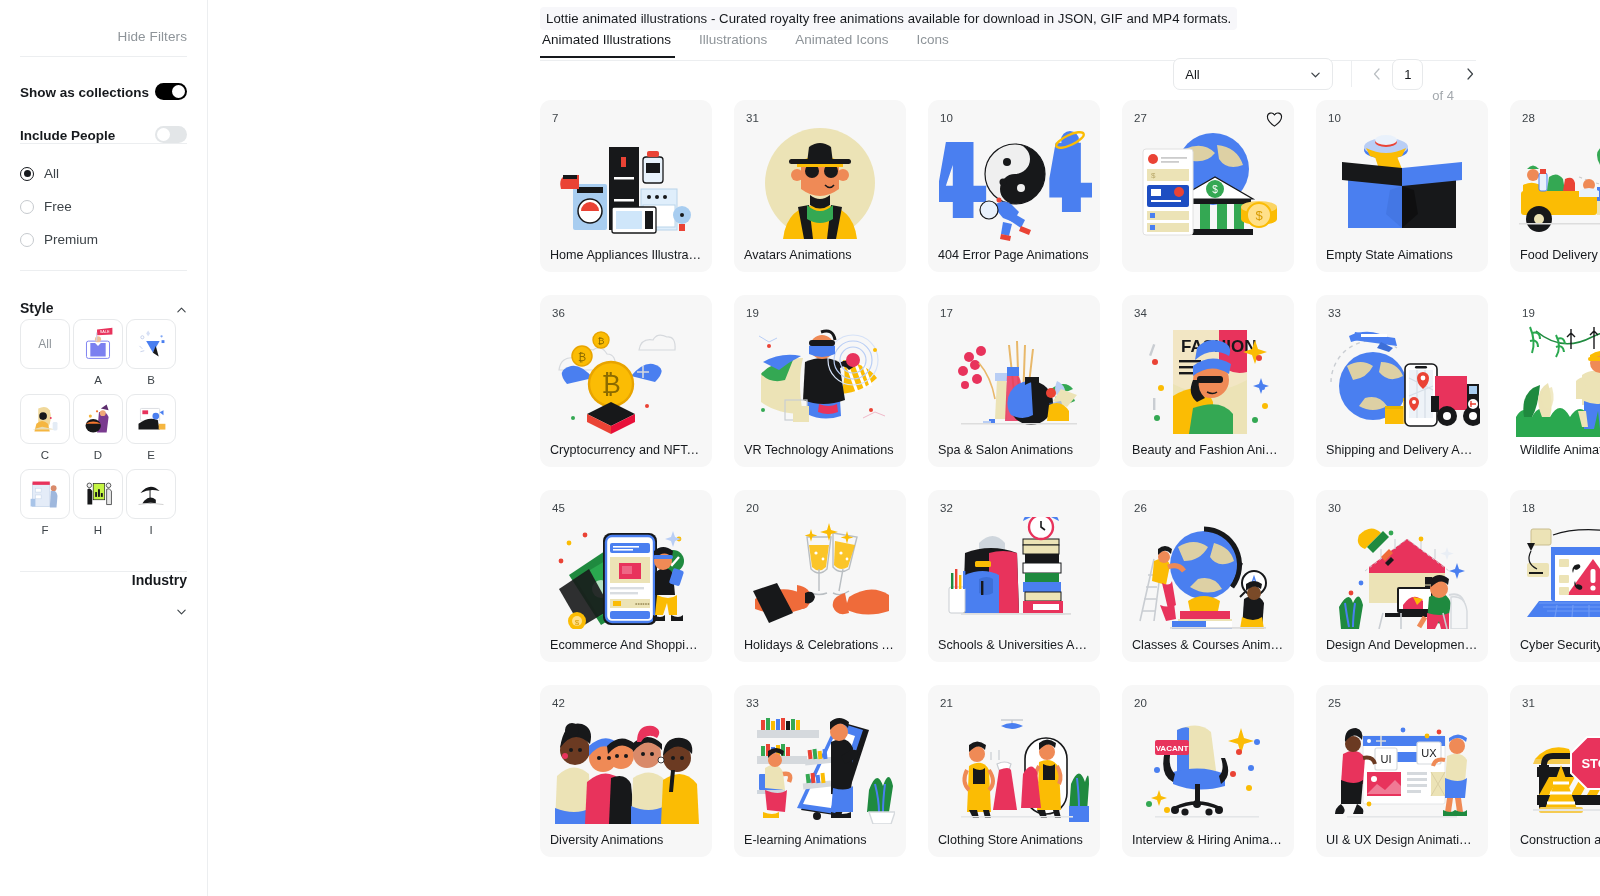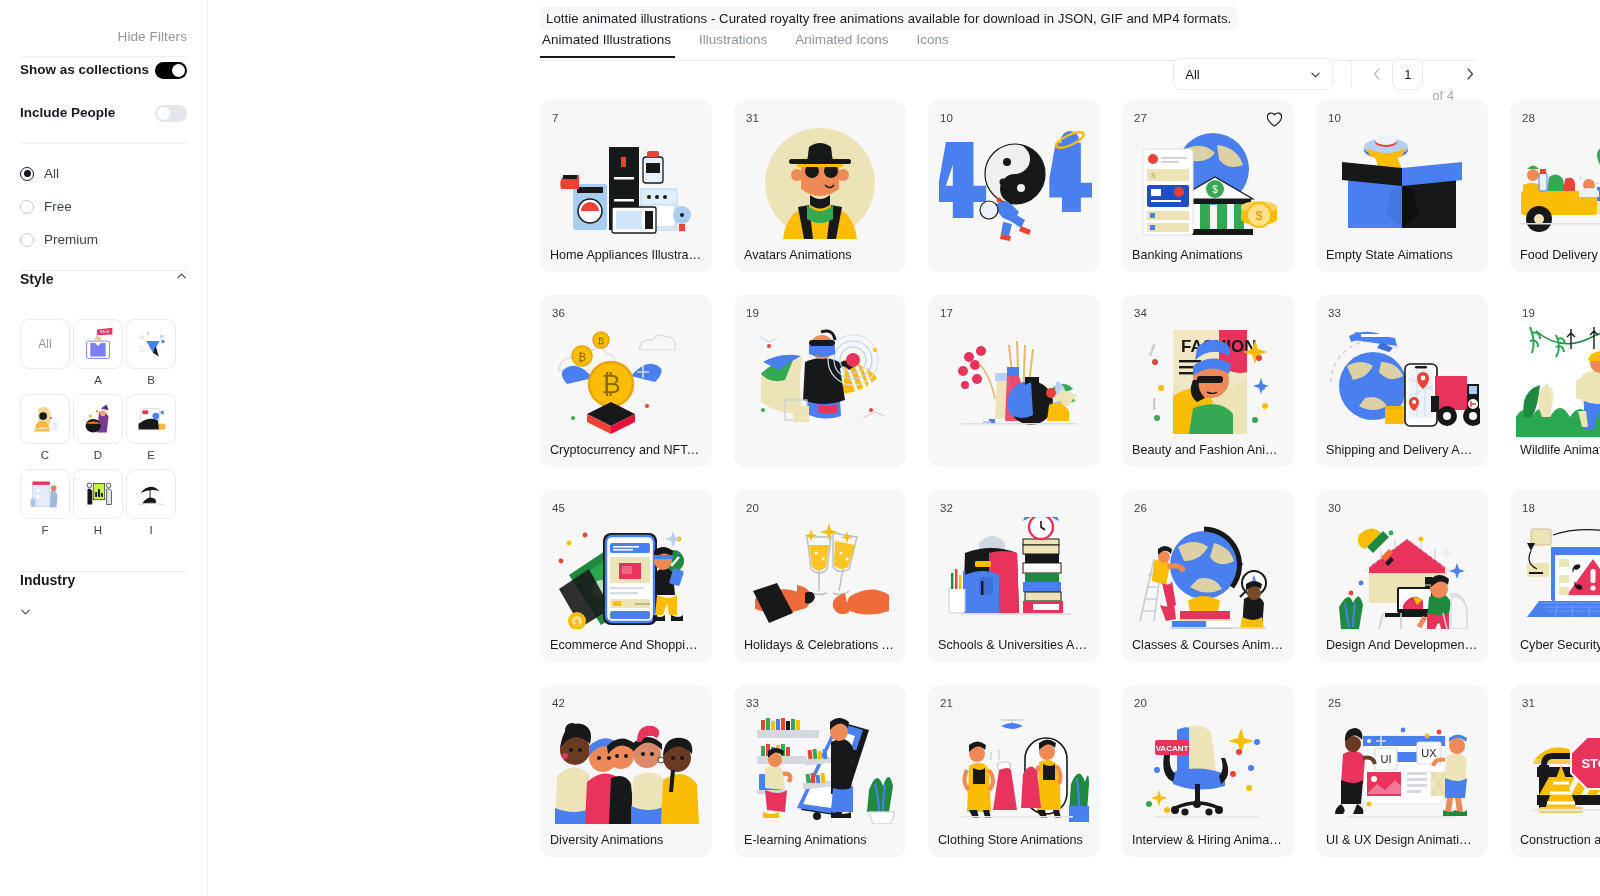--- a/index.html
+++ b/index.html
@@ -22,21 +22,21 @@
     text-align: right;
     font-size: 13.5px;
     color: #8e9499;
     padding-top: 29px;
     padding-bottom: 12px;
     cursor: pointer;
     letter-spacing: .1px;
   }
   .sb-rule { height: 1px; background: #eceef0; }
   .toggle-row {
-    display: flex; align-items: flex-start; justify-content: space-between;
+    display: flex; align-items: flex-end; justify-content: space-between;
     height: 38px; margin-top: 5px;
   }
   .toggle-row:last-of-type { margin-bottom: 4px; }
   .toggle-label { font-size: 13.5px; font-weight: bold; color: #16191d; }
   .switch {
     width: 32px; height: 17px; border-radius: 9px; position: relative;
     background: #e3e6e8; cursor: pointer; flex: 0 0 32px;
   }
   .switch.on { background: #000000; }
   .knob {
@@ -58,21 +58,21 @@
     flex: 0 0 14px;
   }
   .radio.sel { border-color: #16191d; border-width: 1.5px; }
   .radio.sel::after {
     content: ""; width: 7px; height: 7px; border-radius: 50%;
     background: #16191d;
   }
   .radio-label { font-size: 13.5px; color: #3d4348; }
 
   .section-head {
-    display: flex; align-items: flex-start; justify-content: space-between;
+    display: flex; align-items: flex-end; justify-content: space-between;
     height: 46px; cursor: pointer; border-top: 1px solid #eceef0;
     margin-top: 4px;
   }
   .section-title { font-size: 14px; font-weight: bold; color: #16191d; }
   .chev { width: 11px; height: 11px; color: #3d4348; }
 
   .style-grid {
     display: grid; grid-template-columns: repeat(3, 50px);
     gap: 7px 3px; padding-top: 3px; justify-content: start;
   }
@@ -468,20 +468,23 @@
     <ellipse cx="133" cy="14" rx="9" ry="9" fill="#4a7ff0"></ellipse>
               <ellipse cx="133" cy="14" rx="15" ry="5" fill="none" stroke="#fbbc04" stroke-width="2.4" transform="rotate(-25 133 14)"></ellipse>
     <path d="M56 80 q10 -8 18 -2 l8 8 l-6 10 l-10 -4z" fill="#4a7ff0"></path>
     <circle cx="52" cy="84" r="9" fill="#e9f1fb" stroke="#17181a" stroke-width="1.2"></circle>
     <path d="M74 86 l14 8 l-4 8 l-12 -8z" fill="#4a7ff0"></path>
               <path d="M84 100 l10 4 l-2 5 l-10 -4z" fill="#ea4335"></path>
     <path d="M66 96 l-2 12 l8 2 l3 -12z" fill="#4a7ff0"></path>
               <path d="M64 108 l10 2 l-1 5 l-10 -2z" fill="#ea4335"></path>
     <circle cx="62" cy="74" r="2.5" fill="#ea4335"></circle>
   </svg>
+          </div>
+          <div class="card-title">
+            <span>404 Error Page Animations</span>
           </div>
         </div>
         <div class="card">
           <div class="card-count">27</div>
           <div class="card-fav"><svg width="17" height="17" viewBox="0 0 18 18">
               <path d="M9 16 C9 16 1.5 11 1.5 6.2 A4 4 0 0 1 9 4.2 A4 4 0 0 1 16.5 6.2 C16.5 11 9 16 9 16z" fill="none" stroke="#17181a" stroke-width="1.2" stroke-linejoin="round"></path>
             </svg></div>
           <div class="card-art">
             <svg width="150" height="112" viewBox="0 0 150 112">
     <circle cx="80" cy="42" r="36" fill="#4a7ff0"></circle>
@@ -509,23 +512,20 @@
               <rect x="17" y="86" width="5" height="5" fill="#4a7ff0"></rect>
     <rect x="14" y="96" width="42" height="9" fill="#ece3b6"></rect>
               <rect x="17" y="98" width="5" height="5" fill="#4a7ff0"></rect>
     <ellipse cx="126" cy="92" rx="18" ry="6" fill="#fbbc04"></ellipse>
               <rect x="108" y="80" width="36" height="12" fill="#fbbc04"></rect>
               <ellipse cx="126" cy="80" rx="18" ry="6" fill="#fbd463"></ellipse>
     <circle cx="126" cy="88" r="12" fill="#ffe08a" stroke="#fbbc04" stroke-width="2"></circle>
               <text x="126" y="93" font-size="13" fill="#d89b00" text-anchor="middle" font-family="Liberation Sans">$</text>
   </svg>
           </div>
-          <div class="card-title">
-            <span>Banking Animations</span>
-          </div>
         </div>
         <div class="card">
           <div class="card-count">10</div>
           <div class="card-art">
             <svg width="140" height="110" viewBox="0 0 140 110">
     <ellipse cx="54" cy="22" rx="22" ry="9" fill="#4a7ff0"></ellipse>
               <ellipse cx="54" cy="19" rx="22" ry="9" fill="#b9cef5"></ellipse>
     <path d="M34 20 q20 10 40 0 l-4 8 q-16 7 -32 0z" fill="#fbbc04"></path>
     <ellipse cx="54" cy="14" rx="11" ry="5" fill="#ea4335"></ellipse>
               <ellipse cx="54" cy="12" rx="11" ry="5" fill="#e9f1fb"></ellipse>
@@ -633,20 +633,23 @@
     <rect x="40" y="78" width="22" height="20" fill="none" stroke="#c9cdd2" stroke-width="1.2"></rect>
     <rect x="48" y="84" width="16" height="16" fill="#ece3b6"></rect>
     <circle cx="24" cy="24" r="2" fill="#ea4335"></circle>
               <circle cx="130" cy="28" r="2" fill="#fbbc04"></circle>
     <circle cx="18" cy="88" r="2" fill="#34a853"></circle>
               <circle cx="126" cy="88" r="2" fill="#ea4335"></circle>
     <path d="M14 14 l10 6 l8 -4" stroke="#b9cef5" stroke-width="1" fill="none"></path>
     <path d="M118 96 l12 -6 l10 4" stroke="#f0b9c9" stroke-width="1" fill="none"></path>
   </svg>
           </div>
+          <div class="card-title">
+            <span>VR Technology Animations</span>
+          </div>
         </div>
         <div class="card">
           <div class="card-count">17</div>
           <div class="card-art">
             <svg width="150" height="110" viewBox="0 0 150 110">
     <path d="M70 22 l6 56 M78 18 l2 60 M86 22 l-2 56 M94 26 l-6 52" stroke="#e8b86a" stroke-width="2"></path>
     <circle cx="30" cy="34" r="5" fill="#e8335c"></circle>
               <circle cx="42" cy="28" r="5" fill="#e8335c"></circle>
               <circle cx="36" cy="42" r="5" fill="#e8335c"></circle>
     <circle cx="24" cy="48" r="5" fill="#e8335c"></circle>
@@ -664,20 +667,23 @@
     <path d="M116 74 q16 -8 20 4 q-12 6 -20 -4z" fill="#34a853"></path>
     <path d="M118 58 q12 6 6 18 q-12 -4 -6 -18z" fill="#b9cef5"></path>
     <path d="M122 66 l16 6 l-10 12 l-14 -6z" fill="#ece3b6"></path>
     <path d="M110 80 l12 -2 l4 12 l-12 3z" fill="#4a7ff0" opacity=".4"></path>
     <circle cx="112" cy="70" r="5" fill="#ea4335"></circle>
     <path d="M110 82 q12 -6 20 6 l0 10 l-22 0z" fill="#fbbc04"></path>
     <rect x="50" y="96" width="6" height="5" fill="#4a7ff0"></rect>
               <rect x="44" y="98" width="8" height="3" fill="#b9cef5"></rect>
     <rect x="22" y="100" width="116" height="1.5" fill="#ddd"></rect>
   </svg>
+          </div>
+          <div class="card-title">
+            <span>Spa &amp; Salon Animations</span>
           </div>
         </div>
         <div class="card">
           <div class="card-count">34</div>
           <div class="card-art">
             <svg width="150" height="112" viewBox="0 0 150 112">
     <rect x="40" y="8" width="74" height="104" fill="#ece3b6"></rect>
     <path d="M40 8 L114 8 L114 58 q-40 22 -74 4z" fill="#f2e6c4"></path>
     <path d="M86 8 L114 8 L114 50 q-18 4 -28 -10z" fill="#e8335c"></path>
     <path d="M40 74 q30 -18 40 6 l0 32 l-40 0z" fill="#fbbc04"></path>

